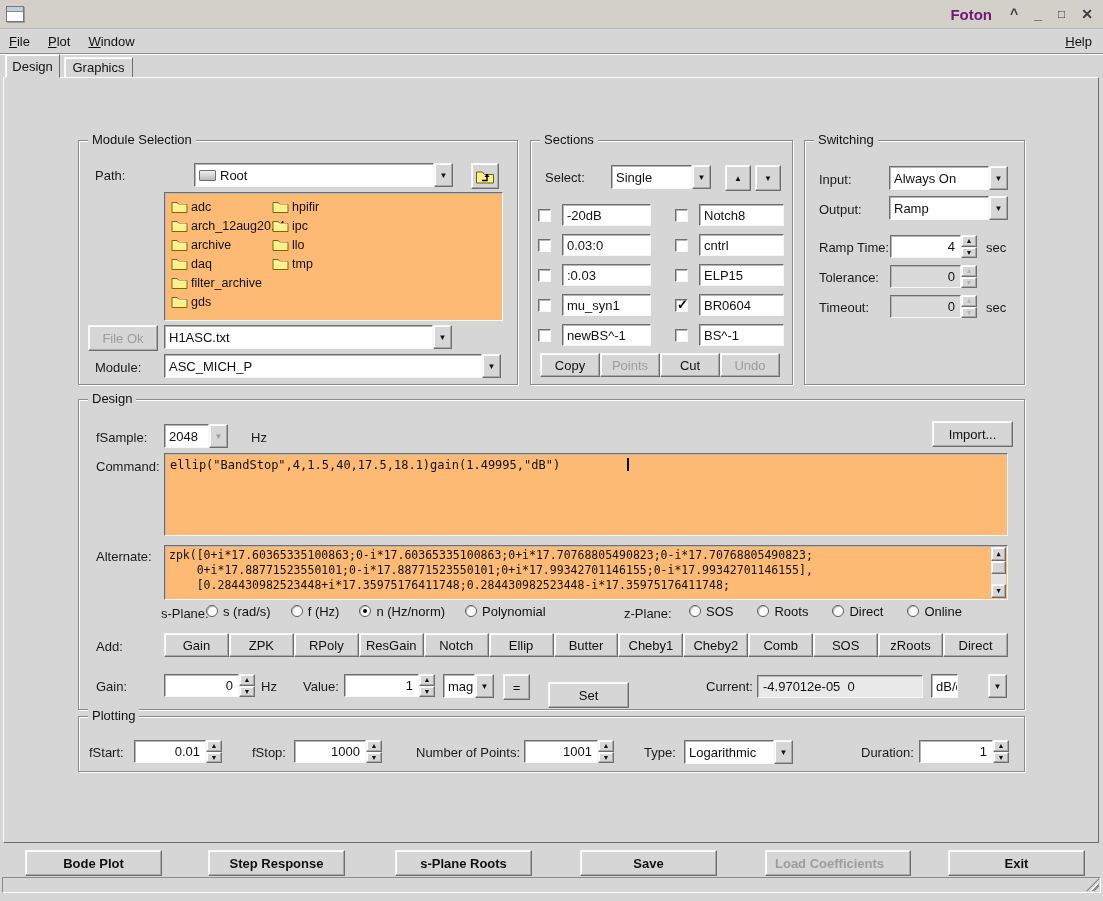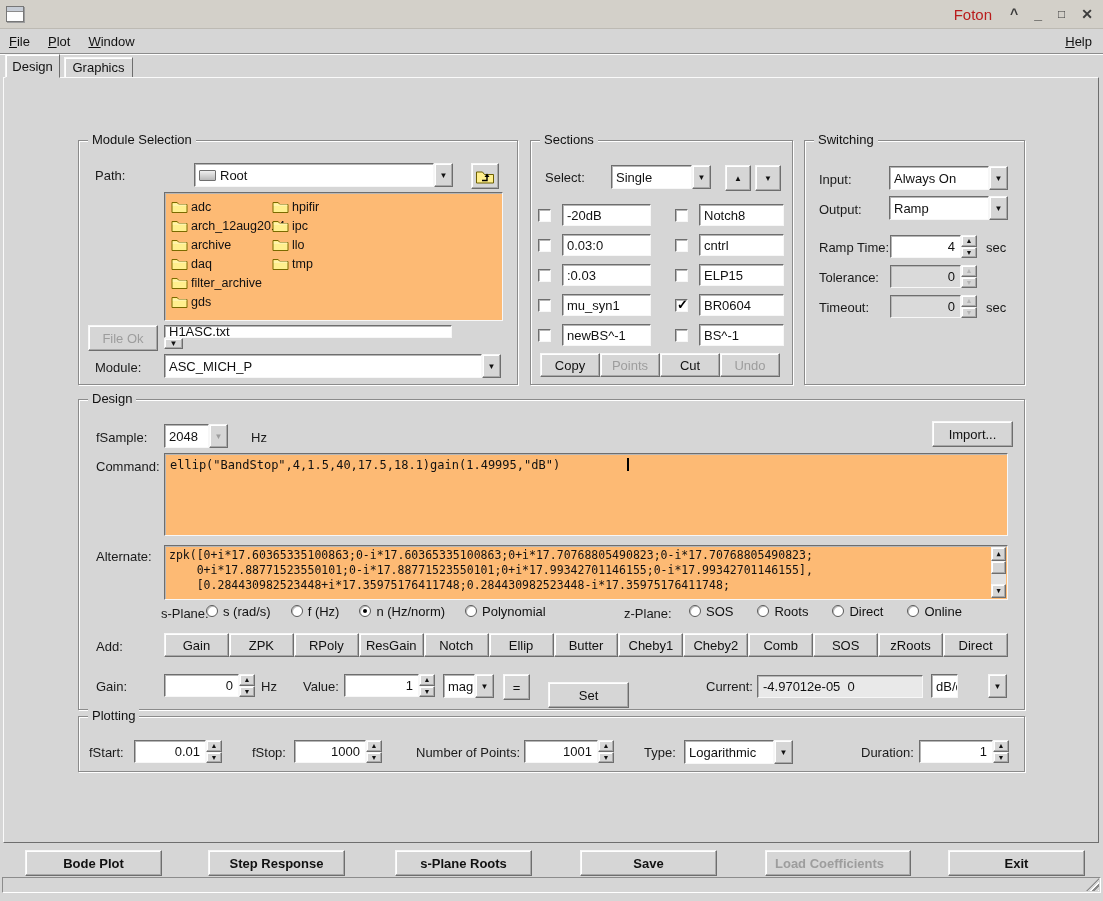--- a/index.html
+++ b/index.html
@@ -85,21 +85,21 @@
   u{text-decoration:underline;}
 </style>
 </head>
 <body>
 
 <div id="root">
 
   <div id="titlebar">
     <div class="appicon" style="margin-left:6px;"></div>
     <div style="flex:1"></div>
-    <span style="font-weight:normal;font-size:15px;color:#b91c1c;text-align:right;">Foton</span>
+    <span style="font-weight:bold;font-size:15px;color:#701a75;text-align:right;">Foton</span>
     <span class="win-glyph" style="margin-left:18px;">^</span>
     <span class="win-glyph" style="margin-left:16px;">_</span>
     <span class="win-glyph" style="margin-left:16px;font-size:12px;">□</span>
     <span class="win-glyph" style="margin-left:16px;margin-right:10px;">✕</span>
   </div>
 
   <div id="menubar">
     <span class="menu-item"><u>F</u>ile</span>
     <span class="menu-item"><u>P</u>lot</span>
     <span class="menu-item"><u>W</u>indow</span>
@@ -212,21 +212,21 @@
           <div class="folder-item">
             <svg width="17" height="13" viewBox="0 0 17 13">
               <path d="M1 2.5 h5.2 l1.6 2 H16 v8 H1 z" fill="#ffef8e" stroke="#7a6a00"></path>
               <path d="M1.8 5 H15.4" stroke="#fff8c8"></path>
             </svg>
             <span>tmp</span>
           </div>
         </div>
     </div>
     <div class="btn abs disabled" style="left:9px;top:184px;width:68px;height:24px;">File Ok</div>
-    <div class="combo" style="left:85px;top:184px;width:288px;flex-direction:column;">
+    <div class="combo" style="left:85px;top:184px;width:288px;">
       <div class="combo-field">
           <span>H1ASC.txt</span>
         </div>
       <div class="combo-arrow btn">▼</div>
     </div>
     <span class="lbl" style="left:16px;top:219px;">Module:</span>
     <div class="combo" style="left:85px;top:213px;width:337px;">
       <div class="combo-field">
           <span>ASC_MICH_P</span>
         </div>

